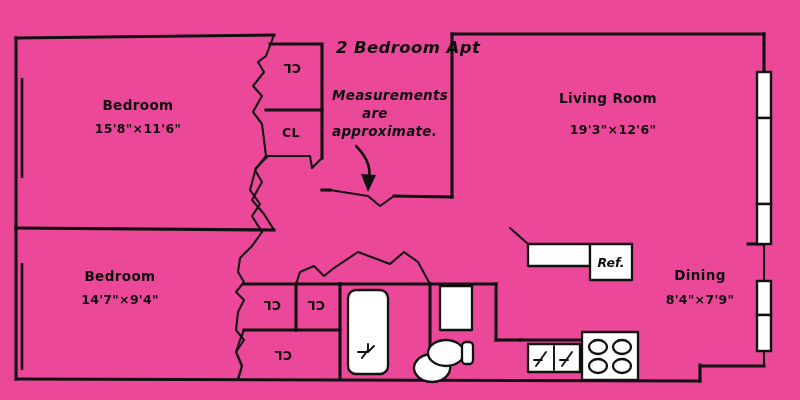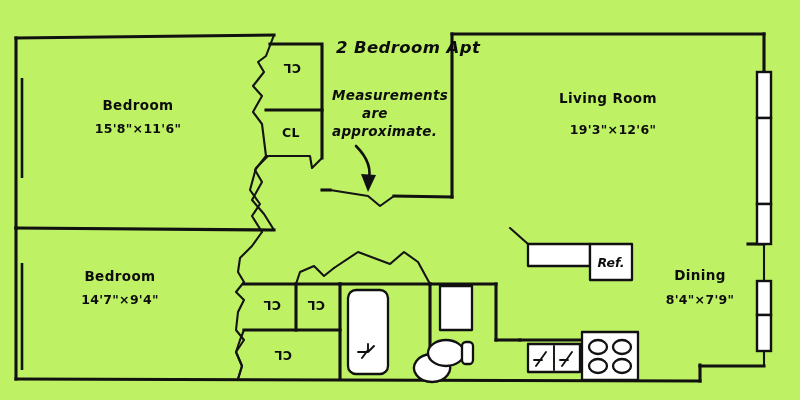--- a/index.html
+++ b/index.html
@@ -11,21 +11,21 @@
   body {
     width: 800px;
     height: 400px;
     overflow: hidden;
     font-family: "DejaVu Sans", sans-serif;
   }
   #plan-root {
     position: relative;
     width: 800px;
     height: 400px;
-    background: #bef264;
+    background: #ec4899;
   }
   svg#floorplan {
     position: absolute;
     left: 0;
     top: 0;
     width: 800px;
     height: 400px;
     display: block;
   }
   .wall {

